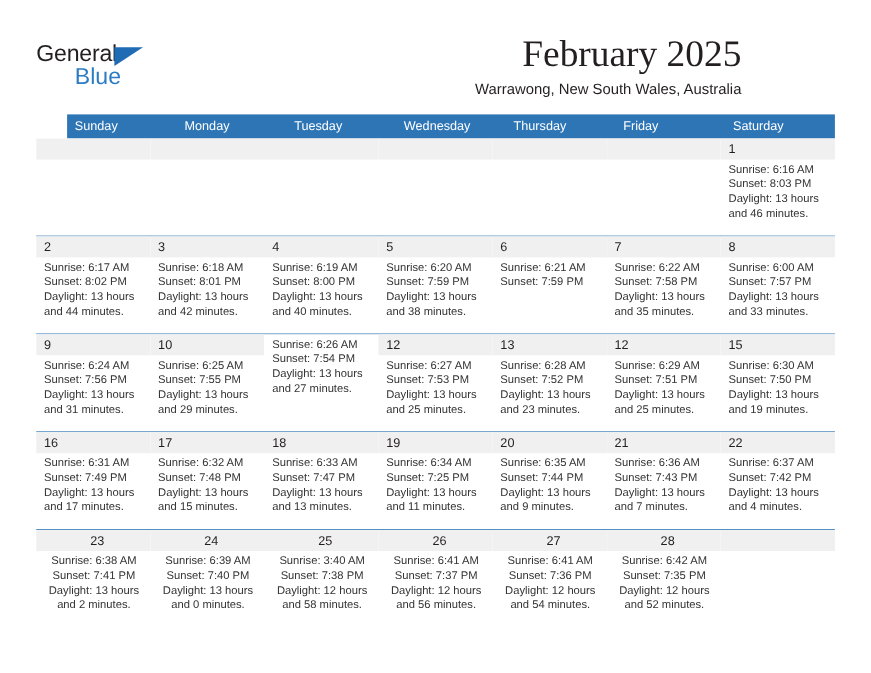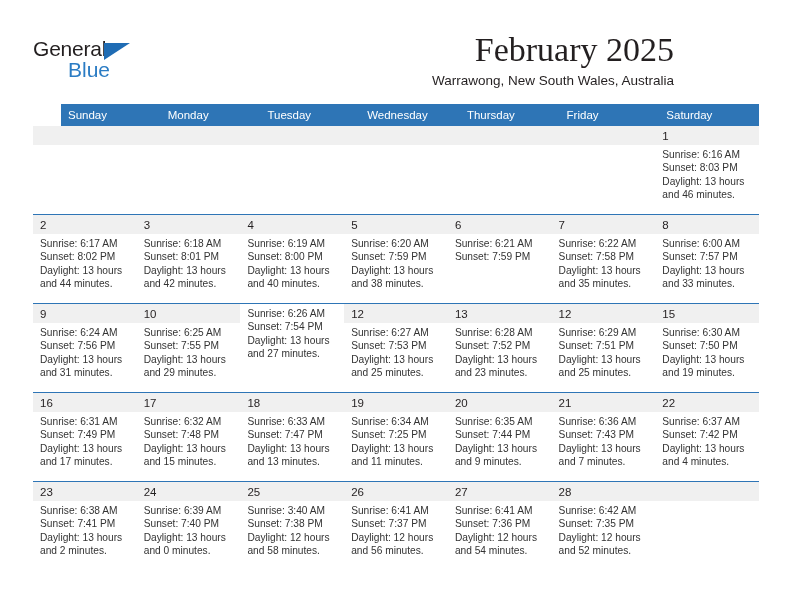--- a/index.html
+++ b/index.html
@@ -109,20 +109,21 @@
     white-space: nowrap;
   }
   .week-row {
     display: flex;
     height: 89px;
     border-bottom: 1.5px solid #2e75b6;
     box-sizing: border-box;
   }
   .week-row.last {
     border-bottom: none;
+    text-align: center;
   }
   .day-cell {
     flex: 1 1 0;
     box-sizing: border-box;
     position: relative;
     background: #ffffff;
   }
   .day-numstrip {
     height: 19px;
     background: #f0f0f0;

